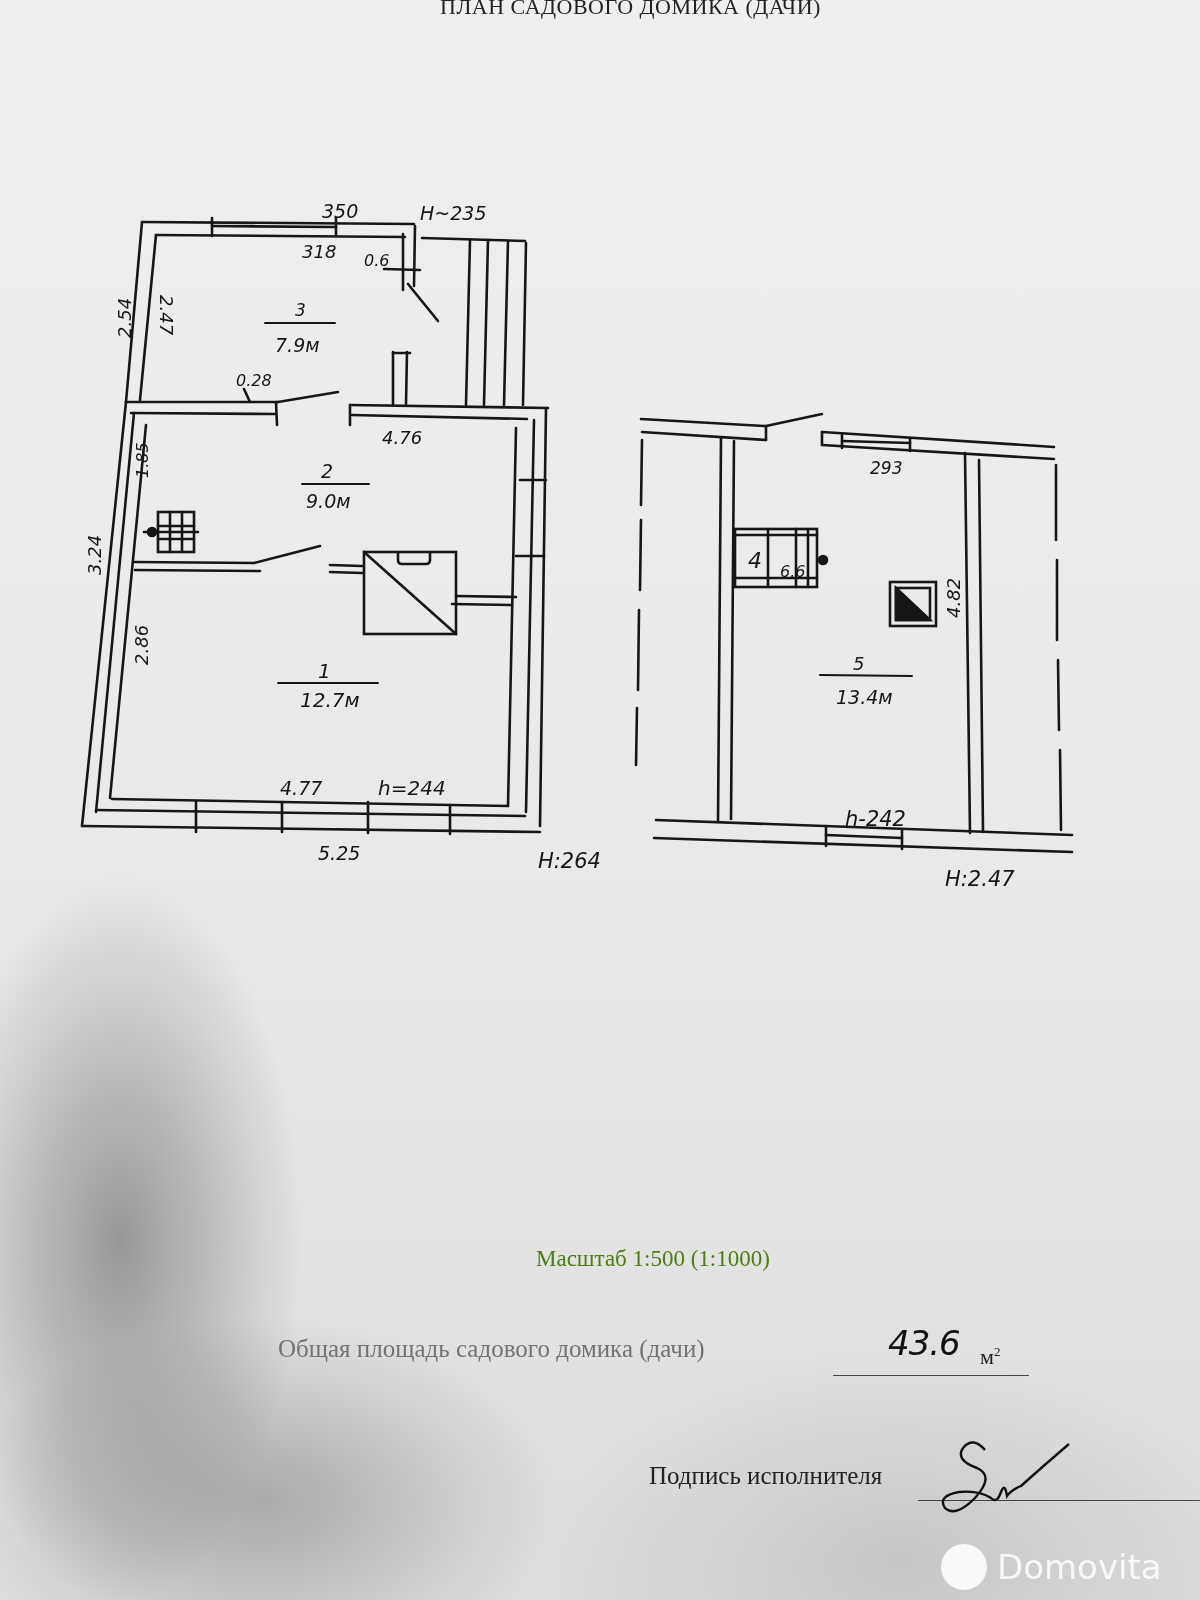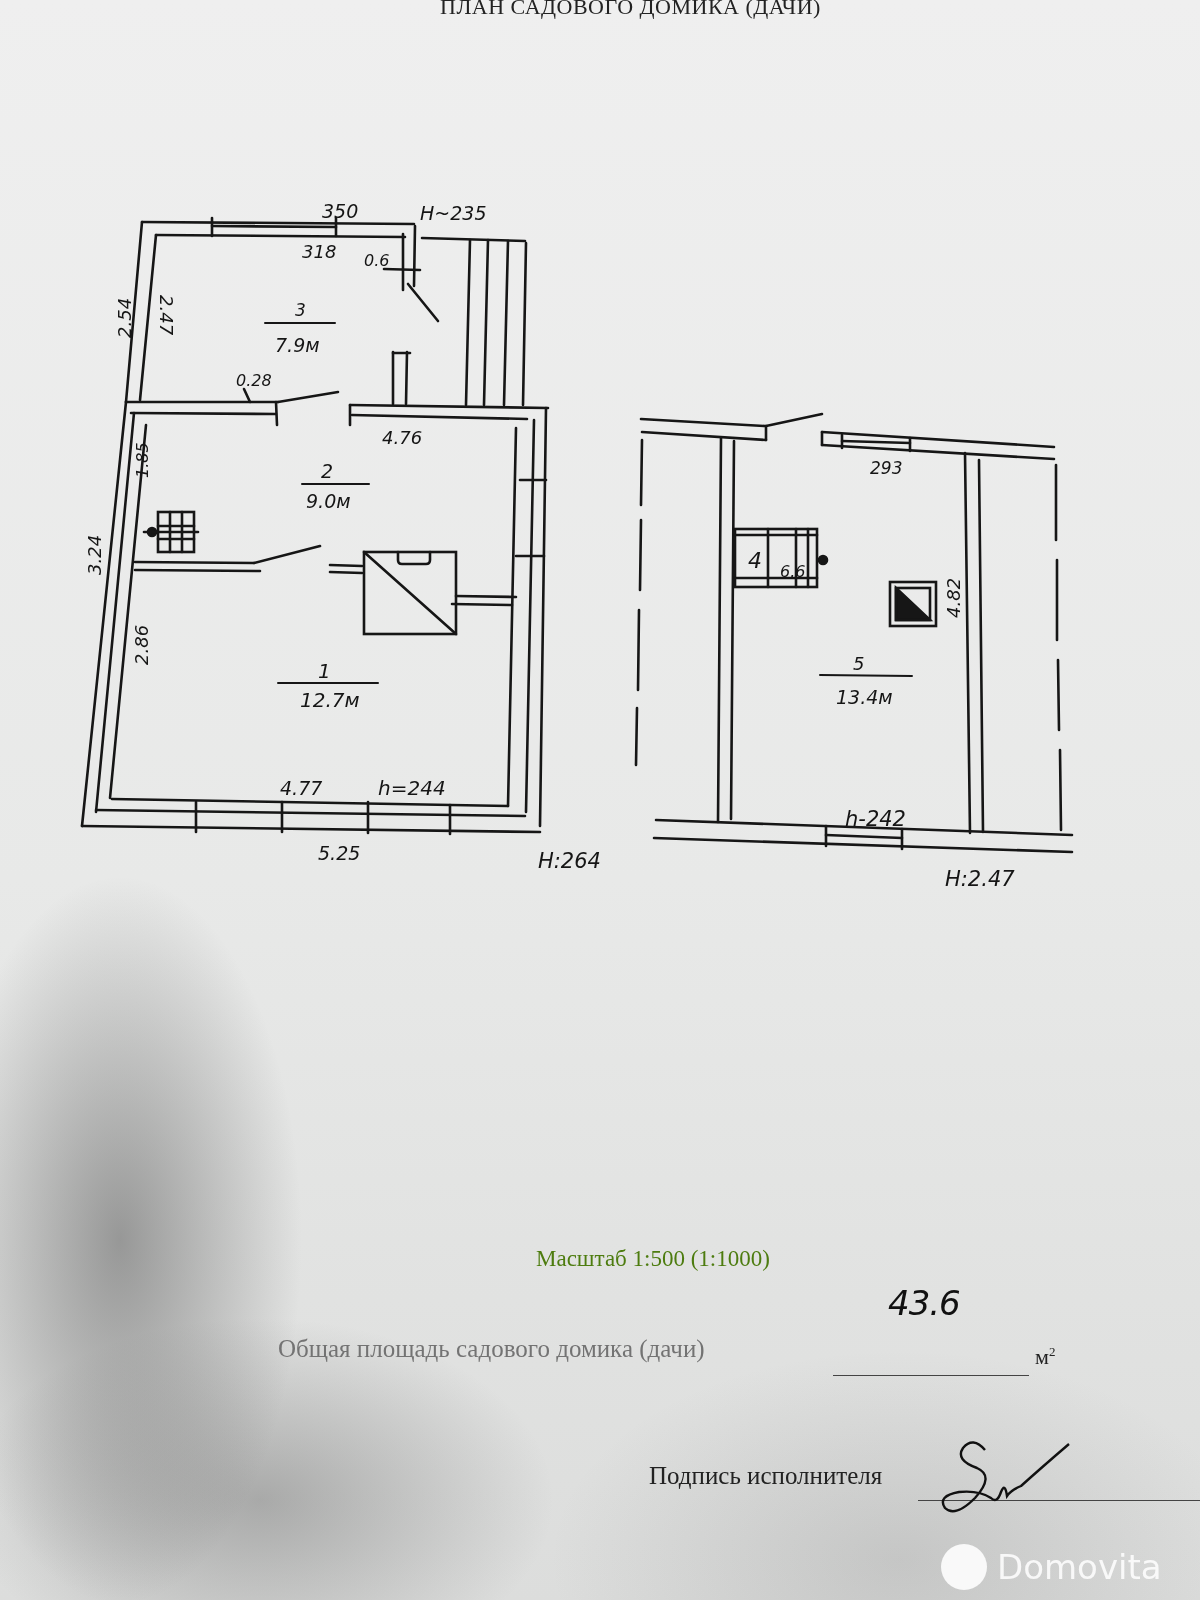--- a/index.html
+++ b/index.html
@@ -27,24 +27,24 @@
     .scale {
       position: absolute; left: 536px; top: 1246px; font-size: 23px; color: #4d7c0f; white-space: nowrap;
     }
     .area-row {
       position: absolute; left: 278px; top: 1335px; font-size: 25px; color: #737373; white-space: nowrap;
     }
     .area-blank {
       position: absolute; left: 833px; top: 1375px; width: 196px; border-bottom: 1.5px solid #444;
     }
     .area-value {
-      position: absolute; left: 888px; top: 1283px; font-size: 34px; font-family: "DejaVu Sans", sans-serif;
+      position: absolute; left: 888px; top: 1323px; font-size: 34px; font-family: "DejaVu Sans", sans-serif;
       font-style: italic; color: #111; letter-spacing: -1px;
     }
-    .area-unit { position: absolute; left: 1035px; top: 1344px; font-size: 22px; color: #222; }
+    .area-unit { position: absolute; left: 980px; top: 1344px; font-size: 22px; color: #222; }
     .area-unit sup { font-size: 13px; }
     .sign-label {
       position: absolute; left: 617px; top: 1462px; font-size: 25px; color: #222; white-space: nowrap; margin-left: 32px;
     }
     .sign-line {
       position: absolute; left: 918px; top: 1500px; width: 282px; border-bottom: 1.5px solid #444;
     }
     .watermark {
       position: absolute; left: 941px; top: 1541px; height: 52px; display: flex; align-items: center;
       color: rgba(255,255,255,0.85); font-family: "DejaVu Sans", sans-serif; font-size: 34px;

